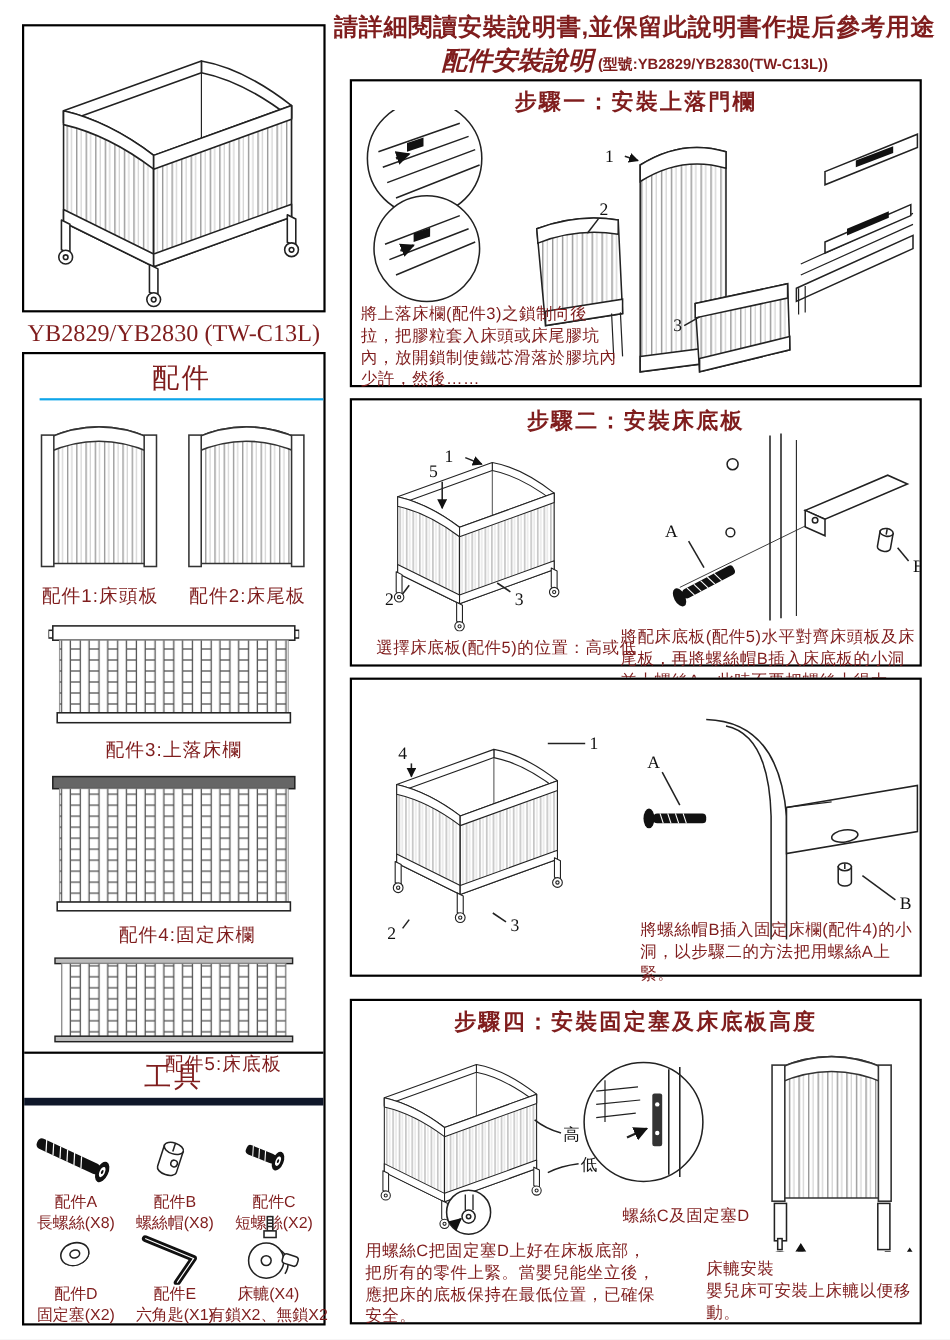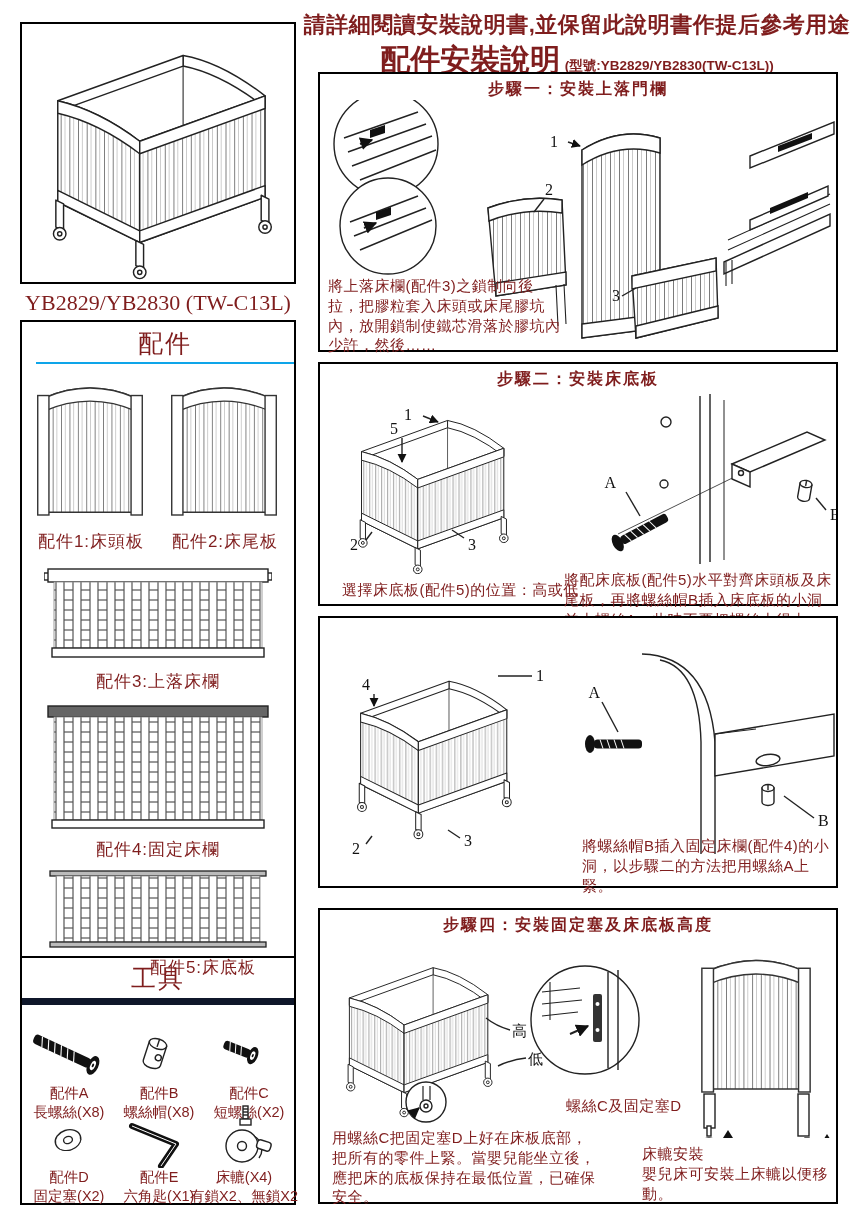--- a/index.html
+++ b/index.html
@@ -3,29 +3,29 @@
 <meta charset="utf-8">
 <style>
   html,body{margin:0;padding:0;background:#e8e8e8;}
   #page{position:relative;width:864px;height:1218px;background:#fff;margin:0 auto;
         font-family:"Liberation Sans",sans-serif;color:#7f1d1d;overflow:hidden;}
   .box{position:absolute;border:2px solid #000;background:#fff;box-sizing:border-box;}
   .abs{position:absolute;}
   .hdr-line1{position:absolute;left:296px;top:10px;width:562px;text-align:center;
              font-size:22px;font-weight:700;letter-spacing:.5px;}
   .hdr-line2{position:absolute;left:296px;top:40px;width:562px;text-align:center;font-weight:700;}
-  .hdr-line2 .big{font-size:30px;}
+  .hdr-line2 .big{font-size:23px;font-style:italic;}
   .hdr-line2 .small{font-size:13.5px;font-weight:700;}
   .model{position:absolute;left:20px;top:290px;width:276px;text-align:center;
          font-family:"Liberation Serif",serif;font-size:22px;}
   .sec-hdr{position:absolute;left:0;right:0;text-align:center;font-size:25px;letter-spacing:2px;}
   .plabel{position:absolute;font-size:17px;text-align:center;letter-spacing:1px;}
   .tool-cell{position:absolute;width:90px;text-align:center;font-size:14.5px;line-height:1.3;}
   .step-title{position:absolute;top:5px;left:0;right:0;text-align:center;
-              font-size:16px;font-weight:600;letter-spacing:2px;}
+              font-size:20px;font-weight:600;letter-spacing:2px;}
   .txt{position:absolute;font-size:15px;line-height:1.32;letter-spacing:.5px;}
   svg{display:block;}
   svg.diag{position:absolute;pointer-events:none;}
   .dnum{font-family:"Liberation Serif",serif;font-size:16px;fill:#111;}
   .dcjk{font-size:15px;fill:#111;font-family:"Liberation Sans",sans-serif;}
   .ln{stroke:#222;fill:none;stroke-width:1.4;}
 </style>
 </head>
 <body>
 
@@ -124,21 +124,21 @@
     </svg>
     <div class="plabel" style="left:0;top:348px;width:272px;">配件3:上落床欄</div>
 
     <svg class="diag" style="left:22px;top:380px" width="228" height="130">
       <g stroke="#222" stroke-width="1.4" fill="none">
         <rect x="4" y="4" width="220" height="11" fill="#666"></rect>
         <rect x="10" y="15" width="208" height="103" fill="url(#pSlatW)" stroke="#888" stroke-width=".8"></rect>
         <rect x="8" y="118" width="212" height="8" fill="#fff"></rect>
       </g>
     </svg>
-    <div class="plabel" style="left:0;top:516px;width:272px;">配件4:固定床欄</div>
+    <div class="plabel" style="left:12px;top:516px;width:272px;">配件4:固定床欄</div>
 
     <svg class="diag" style="left:22px;top:546px" width="228" height="84">
       <g stroke="#222" stroke-width="1.3" fill="none">
         <rect x="6" y="3" width="216" height="5" fill="#bbb"></rect>
         <rect x="12" y="8" width="204" height="66" fill="url(#pSlatW)" stroke="#888" stroke-width=".8"></rect>
         <rect x="6" y="74" width="216" height="5" fill="#bbb"></rect>
       </g>
     </svg>
     <div class="plabel" style="left:0;top:634px;width:272px;padding-left:45px;">配件5:床底板</div>
 

